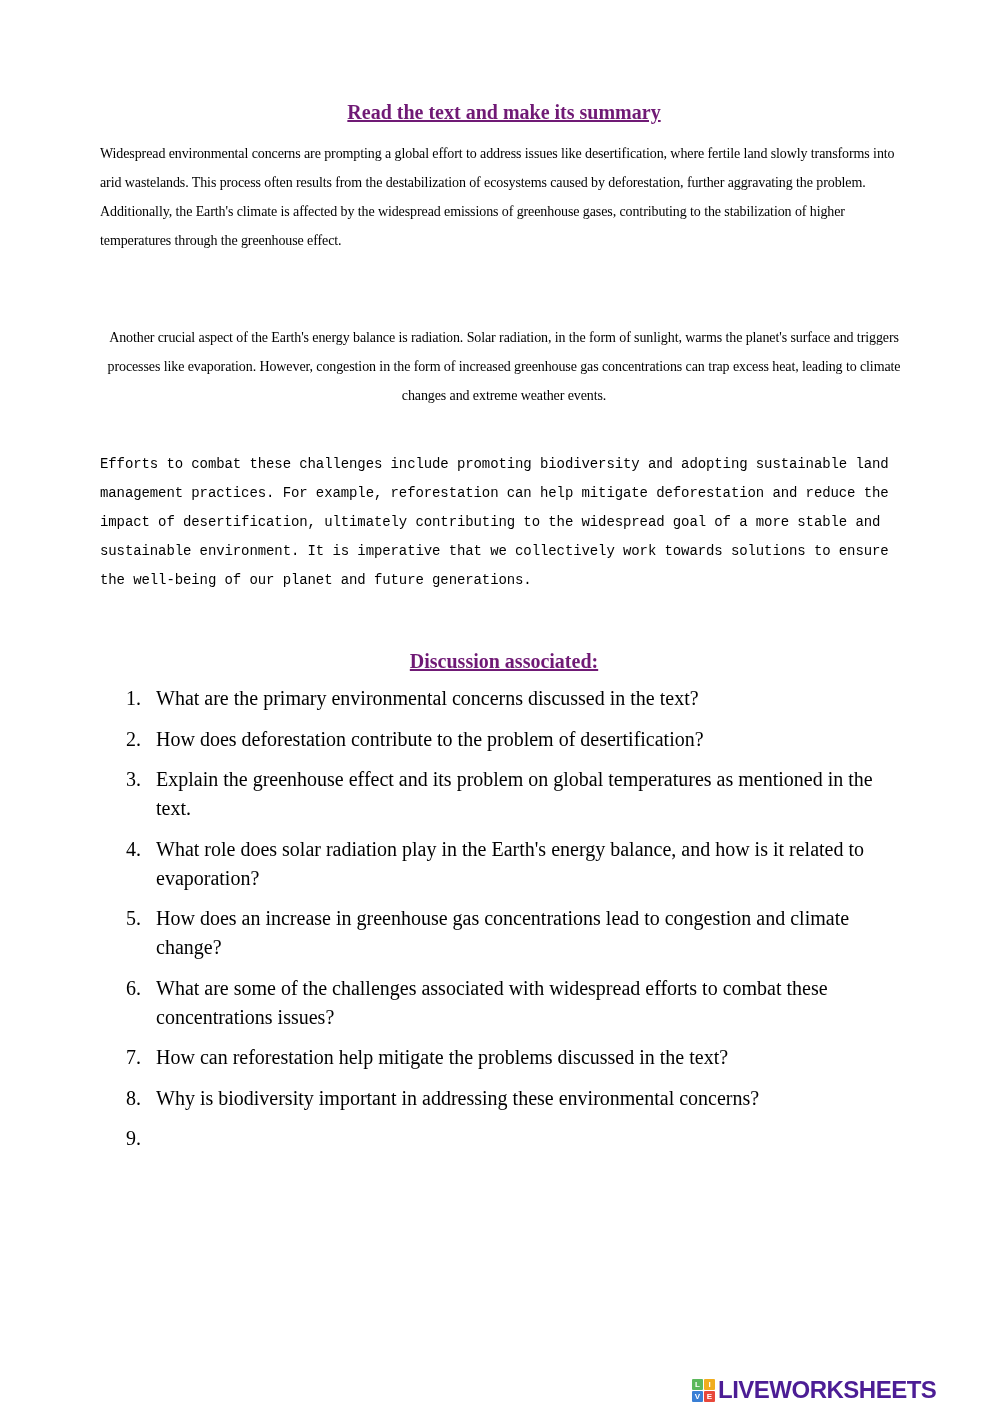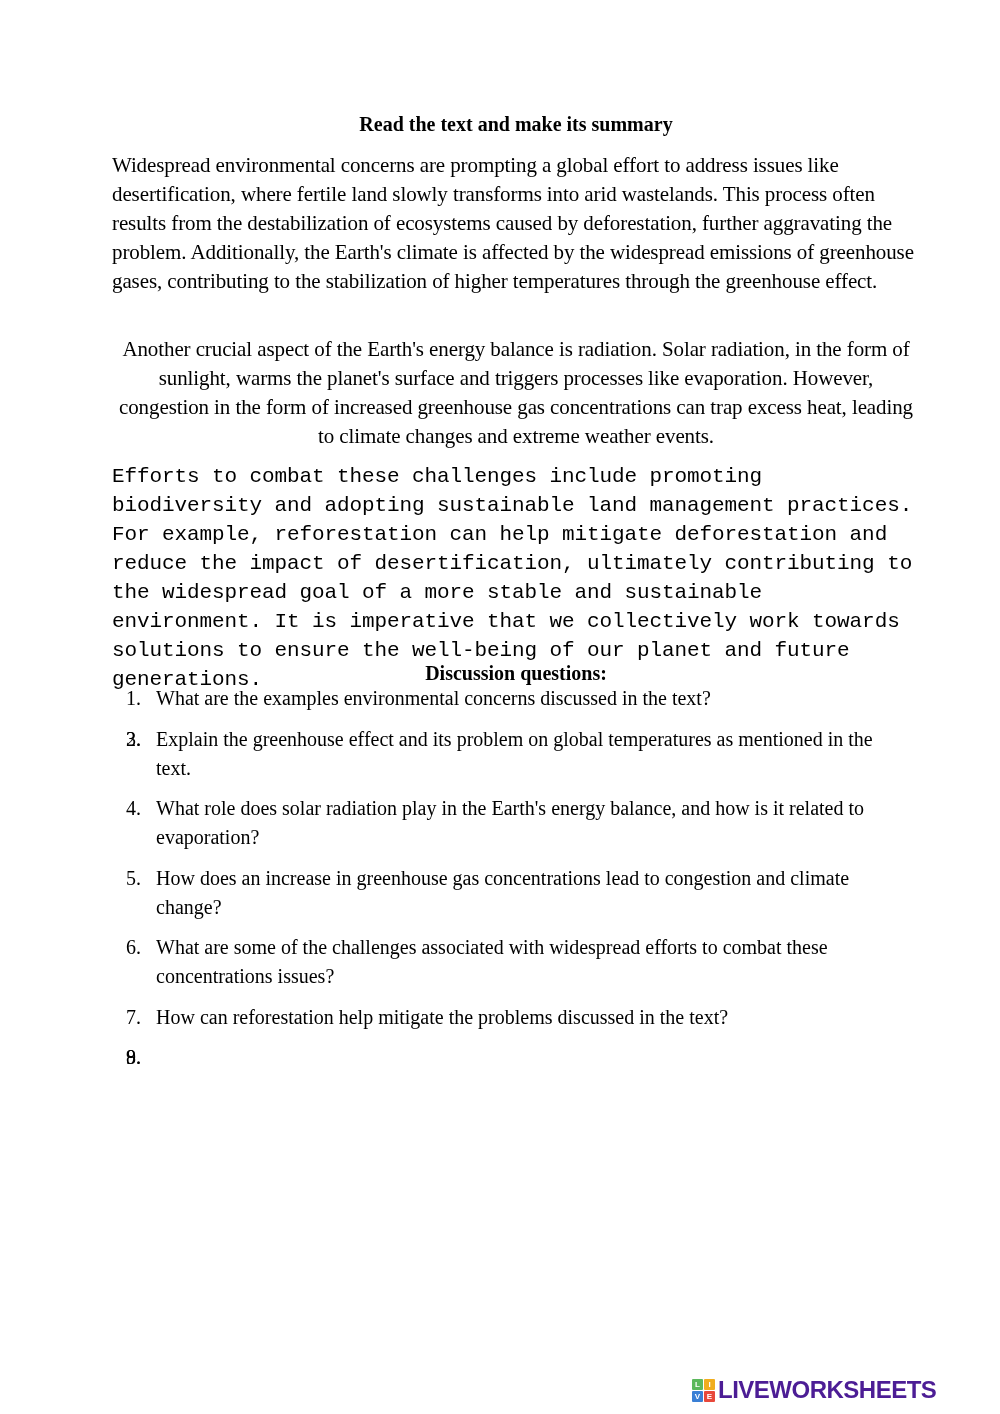--- a/index.html
+++ b/index.html
@@ -1,23 +1,23 @@
 <!DOCTYPE html>
 <html><head>
 <meta charset="utf-8">
 <style>
   html, body { margin: 0; padding: 0; background: #ffffff; }
   body { width: 1000px; height: 1414px; position: relative; overflow: hidden;
          font-family: "Liberation Serif", serif; color: #000; }
   .page { position: absolute; left: 96px; top: 0; width: 808px; }
-  .heading { text-align: center; color: #000000; font-weight: bold; 
-             font-size: 20px; line-height: 24px; margin: 16px; }
+  .heading { text-align: center; color: #701a75; font-weight: bold; text-decoration: underline;
+             font-size: 20px; line-height: 24px; margin: 4px; }
   #title { position: absolute; top: 96px; left: 0; width: 808px; }
   #discussion-title { position: absolute; top: 645px; left: 0; width: 808px; }
-  .para { font-size: 21px; line-height: 29px; margin: 16px; letter-spacing: -0.1px; }
+  .para { font-size: 14px; line-height: 29px; margin: 4px; letter-spacing: -0.1px; }
   #p1 { position: absolute; top: 135px; left: 0; width: 808px; }
   #p2 { position: absolute; top: 319px; left: 0; width: 808px; text-align: center; }
   #p3 { position: absolute; top: 446px; left: 0; width: 808px; font-family: Liberation Mono, monospace; }
   #questions { position: absolute; top: 684px; left: 0; width: 808px; margin: 0; padding: 0; list-style: none; }
   #questions li { position: relative; padding-left: 60px; font-size: 20px; line-height: 29px; margin-bottom: 11.5px; }
   #questions li .num { position: absolute; left: 30px; top: 0; }
   .logo { position: absolute; left: 692px; top: 1377px; height: 26px; display: flex; align-items: center; }
   .logo-grid { display: grid; grid-template-columns: 11px 11px; grid-template-rows: 11px 11px; gap: 1px; margin-right: 3px; }
   .logo-grid span { font-family: "Liberation Sans", sans-serif; font-size: 8px; font-weight: bold; color: #fff;
                     display: flex; align-items: center; justify-content: center; border-radius: 1px; }
@@ -27,31 +27,31 @@
 </head>
 <body>
 
 <div class="page">
   <h1 id="title" class="heading">Read the text and make its summary</h1>
 
   <p id="p1" class="para">Widespread environmental concerns are prompting a global effort to address issues like desertification, where fertile land slowly transforms into arid wastelands. This process often results from the destabilization of ecosystems caused by deforestation, further aggravating the problem. Additionally, the Earth's climate is affected by the widespread emissions of greenhouse gases, contributing to the stabilization of higher temperatures through the greenhouse effect.</p>
   <p id="p2" class="para">Another crucial aspect of the Earth's energy balance is radiation. Solar radiation, in the form of sunlight, warms the planet's surface and triggers processes like evaporation. However, congestion in the form of increased greenhouse gas concentrations can trap excess heat, leading to climate changes and extreme weather events.</p>
   <p id="p3" class="para">Efforts to combat these challenges include promoting biodiversity and adopting sustainable land management practices. For example, reforestation can help mitigate deforestation and reduce the impact of desertification, ultimately contributing to the widespread goal of a more stable and sustainable environment. It is imperative that we collectively work towards solutions to ensure the well-being of our planet and future generations.</p>
 
-  <h2 id="discussion-title" class="heading">Discussion questions:</h2>
+  <h2 id="discussion-title" class="heading">Discussion associated:</h2>
 
   <ol id="questions">
-    <li><span class="num">1.</span><span>What are the examples environmental concerns discussed in the text?</span></li>
-    <li><span class="num">2.</span></li>
+    <li><span class="num">1.</span><span>What are the primary environmental concerns discussed in the text?</span></li>
+    <li><span class="num">2.</span><span>How does deforestation contribute to the problem of desertification?</span></li>
     <li><span class="num">3.</span><span>Explain the greenhouse effect and its problem on global temperatures as mentioned in the text.</span></li>
     <li><span class="num">4.</span><span>What role does solar radiation play in the Earth's energy balance, and how is it related to evaporation?</span></li>
     <li><span class="num">5.</span><span>How does an increase in greenhouse gas concentrations lead to congestion and climate change?</span></li>
     <li><span class="num">6.</span><span>What are some of the challenges associated with widespread efforts to combat these concentrations issues?</span></li>
     <li><span class="num">7.</span><span>How can reforestation help mitigate the problems discussed in the text?</span></li>
-    <li><span class="num">8.</span></li>
+    <li><span class="num">8.</span><span>Why is biodiversity important in addressing these environmental concerns?</span></li>
     <li><span class="num">9.</span></li>
   </ol>
 </div>
 
 <div class="logo">
   <div class="logo-grid">
     <span class="lg" style="background: rgb(92, 184, 92);">L</span>
     <span class="lg" style="background: rgb(240, 173, 30);">I</span>
     <span class="lg" style="background: rgb(58, 127, 213);">V</span>
     <span class="lg" style="background: rgb(232, 72, 59);">E</span>

